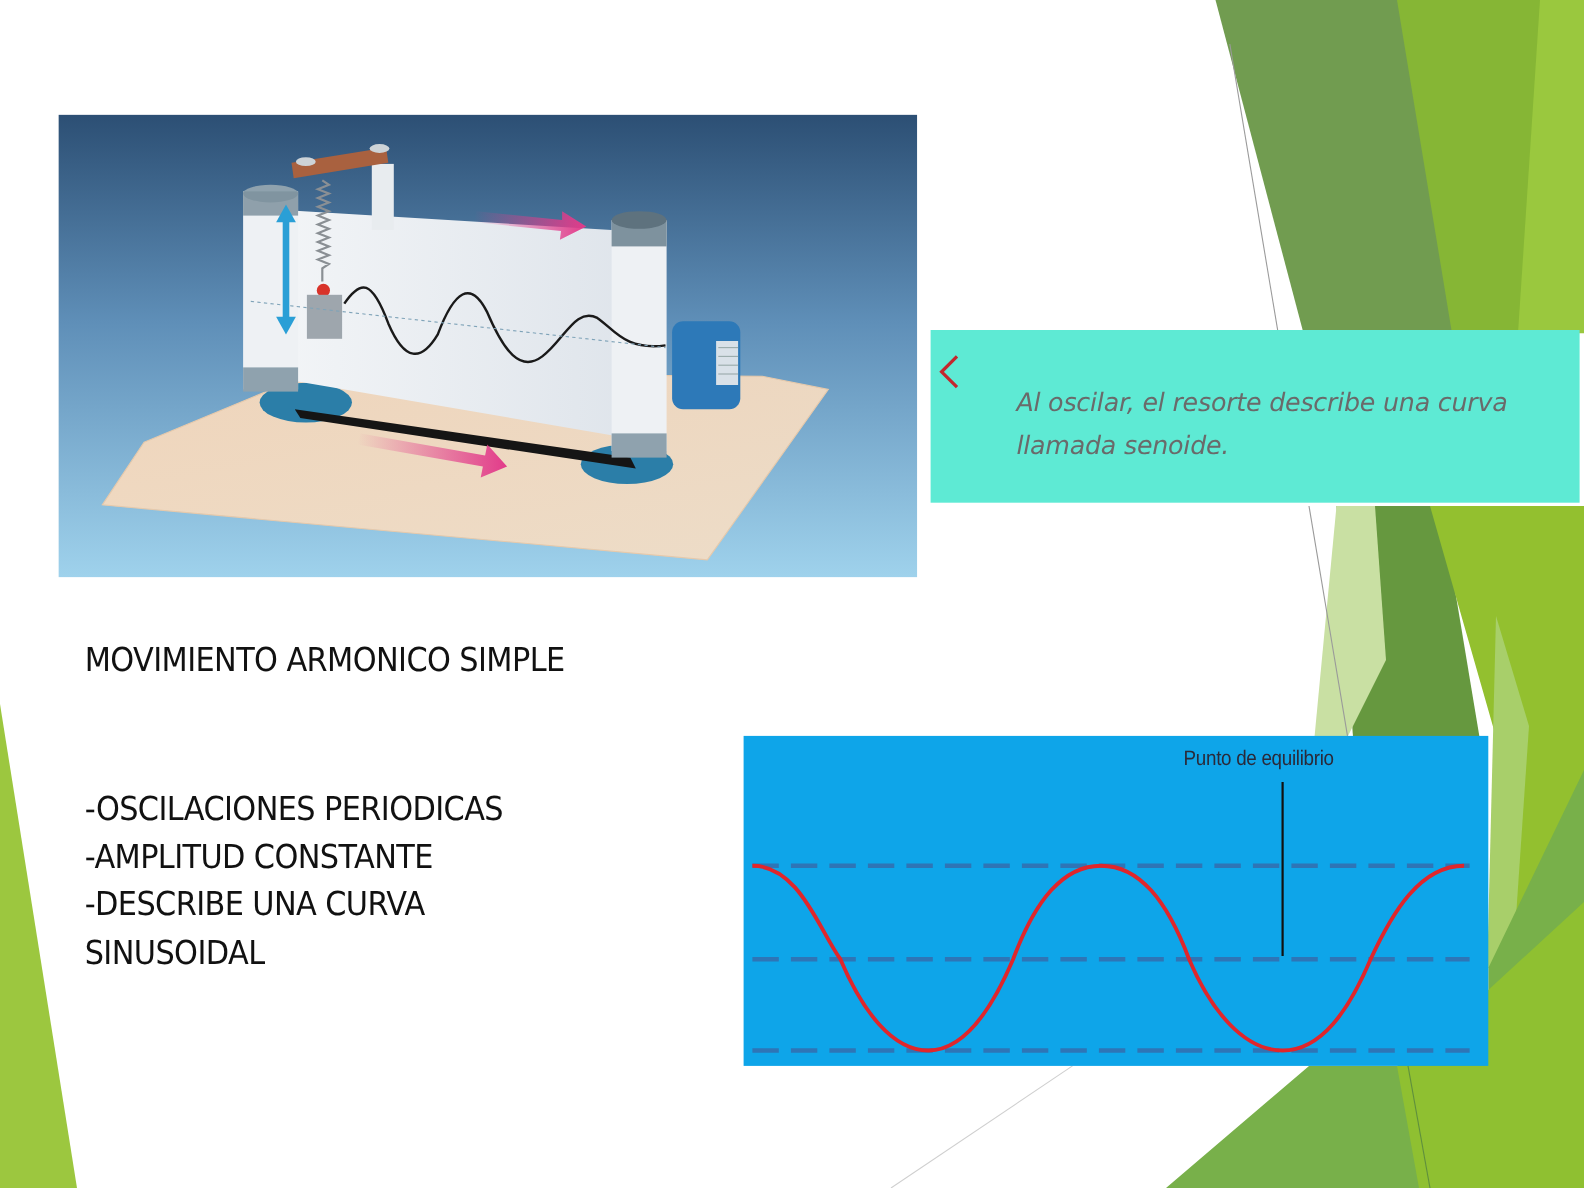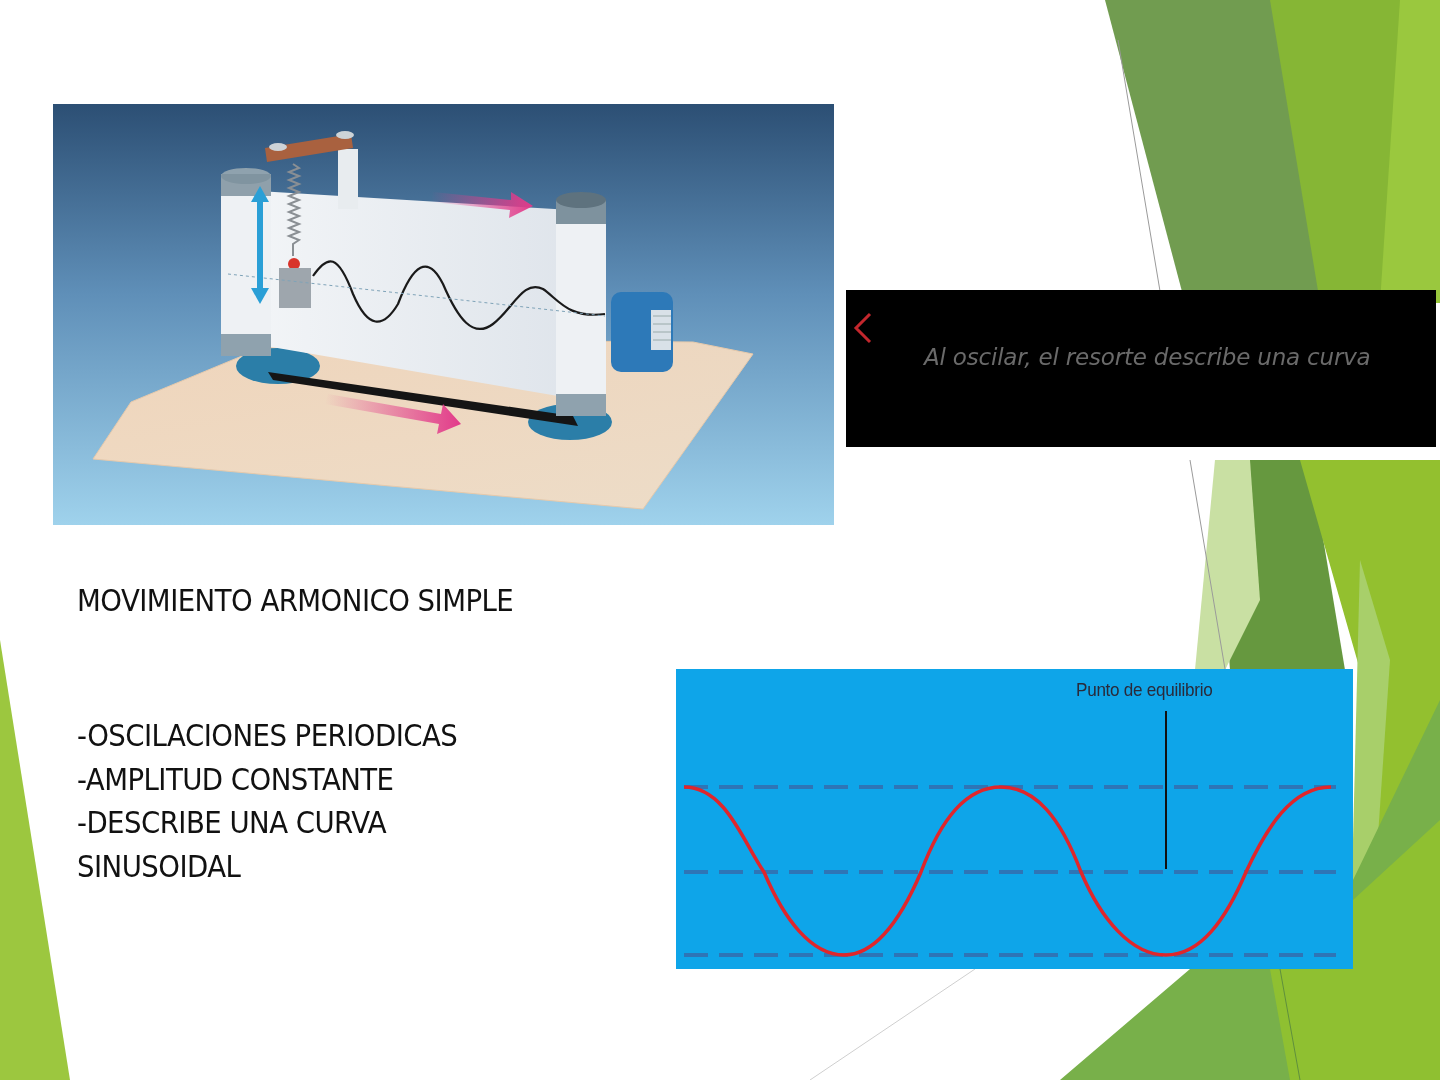--- a/index.html
+++ b/index.html
@@ -1,20 +1,20 @@
 <!DOCTYPE html>
 <html><head>
 <meta charset="utf-8">
 <style>
   html, body { margin: 0; padding: 0; }
   body { width: 1440px; height: 1080px; overflow: hidden; background: #ffffff; position: relative; font-family: "DejaVu Sans", sans-serif; }
   .slide { position: absolute; left: 0; top: 0; width: 1440px; height: 1080px; background: #ffffff; overflow: hidden; }
   .bg-shapes { position: absolute; left: 0; top: 0; width: 1440px; height: 1080px; }
   .illustration { position: absolute; left: 53px; top: 104px; width: 781px; height: 421px; overflow: hidden; }
-  .caption-box { position: absolute; left: 846px; top: 290px; width: 590px; height: 157px; background: #000000; }
+  .caption-box { position: absolute; left: 846px; top: 300px; width: 590px; height: 157px; background: #5eead4; }
   .caption-text { position: absolute; left: 78px; top: 48px; width: 500px; font-family: "DejaVu Sans", sans-serif; font-style: italic; font-weight: 300; font-size: 23px; line-height: 39px; color: #6a6a6a; letter-spacing: -0.2px; }
   .caption-arrow { position: absolute; left: 4px; top: 18px; width: 110px; height: 40px; }
   .title { position: absolute; left: 77px; top: 583px; font-family: "DejaVu Sans", sans-serif; font-size: 30px; color: #111; letter-spacing: -0.6px; transform: scaleX(0.92); transform-origin: left top; white-space: nowrap; }
   .bullets { position: absolute; left: 77px; top: 714px; font-family: "DejaVu Sans", sans-serif; font-size: 30px; line-height: 43.5px; color: #111; letter-spacing: -0.6px; transform: scaleX(0.92); transform-origin: left top; }
   .bullets div { white-space: nowrap; }
   .diagram { position: absolute; left: 676px; top: 669px; width: 677px; height: 300px; background: #0ea5e9; }
   .diagram-label { position: absolute; left: 400px; top: 10px; font-family: "Liberation Sans", sans-serif; font-size: 19px; color: #2a2a3a; letter-spacing: -0.3px; transform: scaleX(0.9); transform-origin: left top; white-space: nowrap; }
 </style>
 </head>
 <body>
@@ -122,20 +122,21 @@
         <linearGradient id="redArrow" x1="0" y1="0" x2="1" y2="0">
           <stop offset="0" stop-color="#c3272d"></stop>
           <stop offset="1" stop-color="#c3272d" stop-opacity="0"></stop>
         </linearGradient>
       </defs>
       <line x1="6" y1="20" x2="108" y2="20" stroke="url(#redArrow)" stroke-width="4"></line>
       <polyline points="20,6 6,20 20,34" fill="none" stroke="#c3272d" stroke-width="3"></polyline>
     </svg>
     <div class="caption-text">
       <div>Al oscilar, el resorte describe una curva</div>
+      <div>llamada senoide.</div>
     </div>
   </div>
 
   <div class="title">MOVIMIENTO ARMONICO SIMPLE</div>
 
   <div class="bullets">
     <div>-OSCILACIONES PERIODICAS</div>
     <div>-AMPLITUD CONSTANTE</div>
     <div>-DESCRIBE UNA CURVA</div>
     <div>SINUSOIDAL</div>

